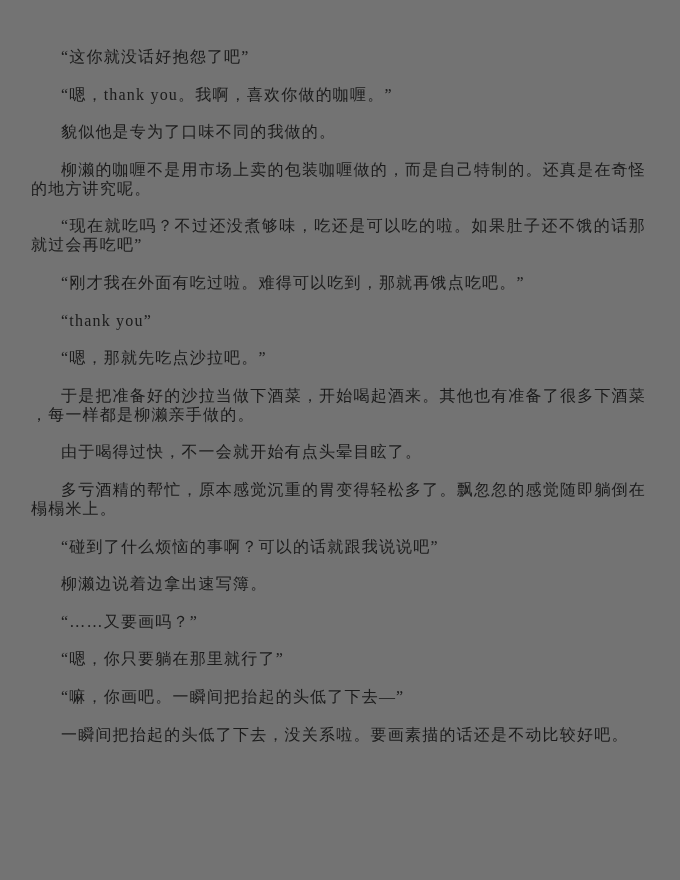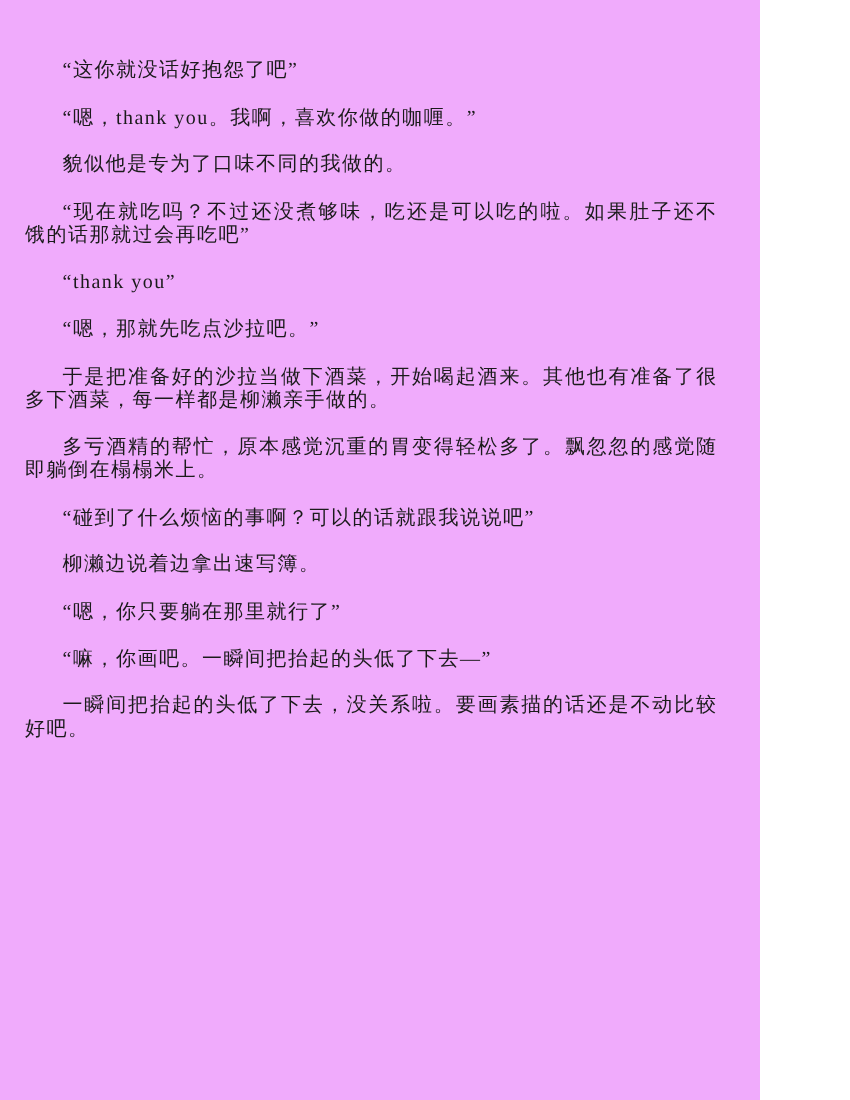--- a/index.html
+++ b/index.html
@@ -7,24 +7,24 @@
     padding: 0;
     background: #ffffff;
   }
   body {
     width: 680px;
     height: 880px;
     overflow: hidden;
   }
   .page {
     box-sizing: border-box;
-    width: 608px;
+    width: 680px;
     height: 880px;
-    padding: 47px 34px 0 20px;
-    background: #f0abfc;
+    padding: 47px 34px 0 31px;
+    background: #737373;
     color: #1b1b1b;
     font-family: "Liberation Serif", "DejaVu Serif", serif;
     font-size: 16px;
     line-height: 19px;
     letter-spacing: 1.2px;
     text-align: justify;
     word-break: break-all;
     line-break: anywhere;
   }
   .page p {
@@ -32,23 +32,27 @@
     text-indent: 30px;
   }
 </style>
 </head>
 <body>
 
 <main class="page">
   <p>“这你就没话好抱怨了吧”</p>
   <p>“嗯，thank you。我啊，喜欢你做的咖喱。”</p>
   <p>貌似他是专为了口味不同的我做的。</p>
+  <p>柳濑的咖喱不是用市场上卖的包装咖喱做的，而是自己特制的。还真是在奇怪的地方讲究呢。</p>
   <p>“现在就吃吗？不过还没煮够味，吃还是可以吃的啦。如果肚子还不饿的话那就过会再吃吧”</p>
+  <p>“刚才我在外面有吃过啦。难得可以吃到，那就再饿点吃吧。”</p>
   <p>“thank you”</p>
   <p>“嗯，那就先吃点沙拉吧。”</p>
   <p>于是把准备好的沙拉当做下酒菜，开始喝起酒来。其他也有准备了很多下酒菜，每一样都是柳濑亲手做的。</p>
+  <p>由于喝得过快，不一会就开始有点头晕目眩了。</p>
   <p>多亏酒精的帮忙，原本感觉沉重的胃变得轻松多了。飘忽忽的感觉随即躺倒在榻榻米上。</p>
   <p>“碰到了什么烦恼的事啊？可以的话就跟我说说吧”</p>
   <p>柳濑边说着边拿出速写簿。</p>
+  <p>“……又要画吗？”</p>
   <p>“嗯，你只要躺在那里就行了”</p>
   <p>“嘛，你画吧。一瞬间把抬起的头低了下去—”</p>
   <p>一瞬间把抬起的头低了下去，没关系啦。要画素描的话还是不动比较好吧。</p>
 </main>
 
 </body></html>

